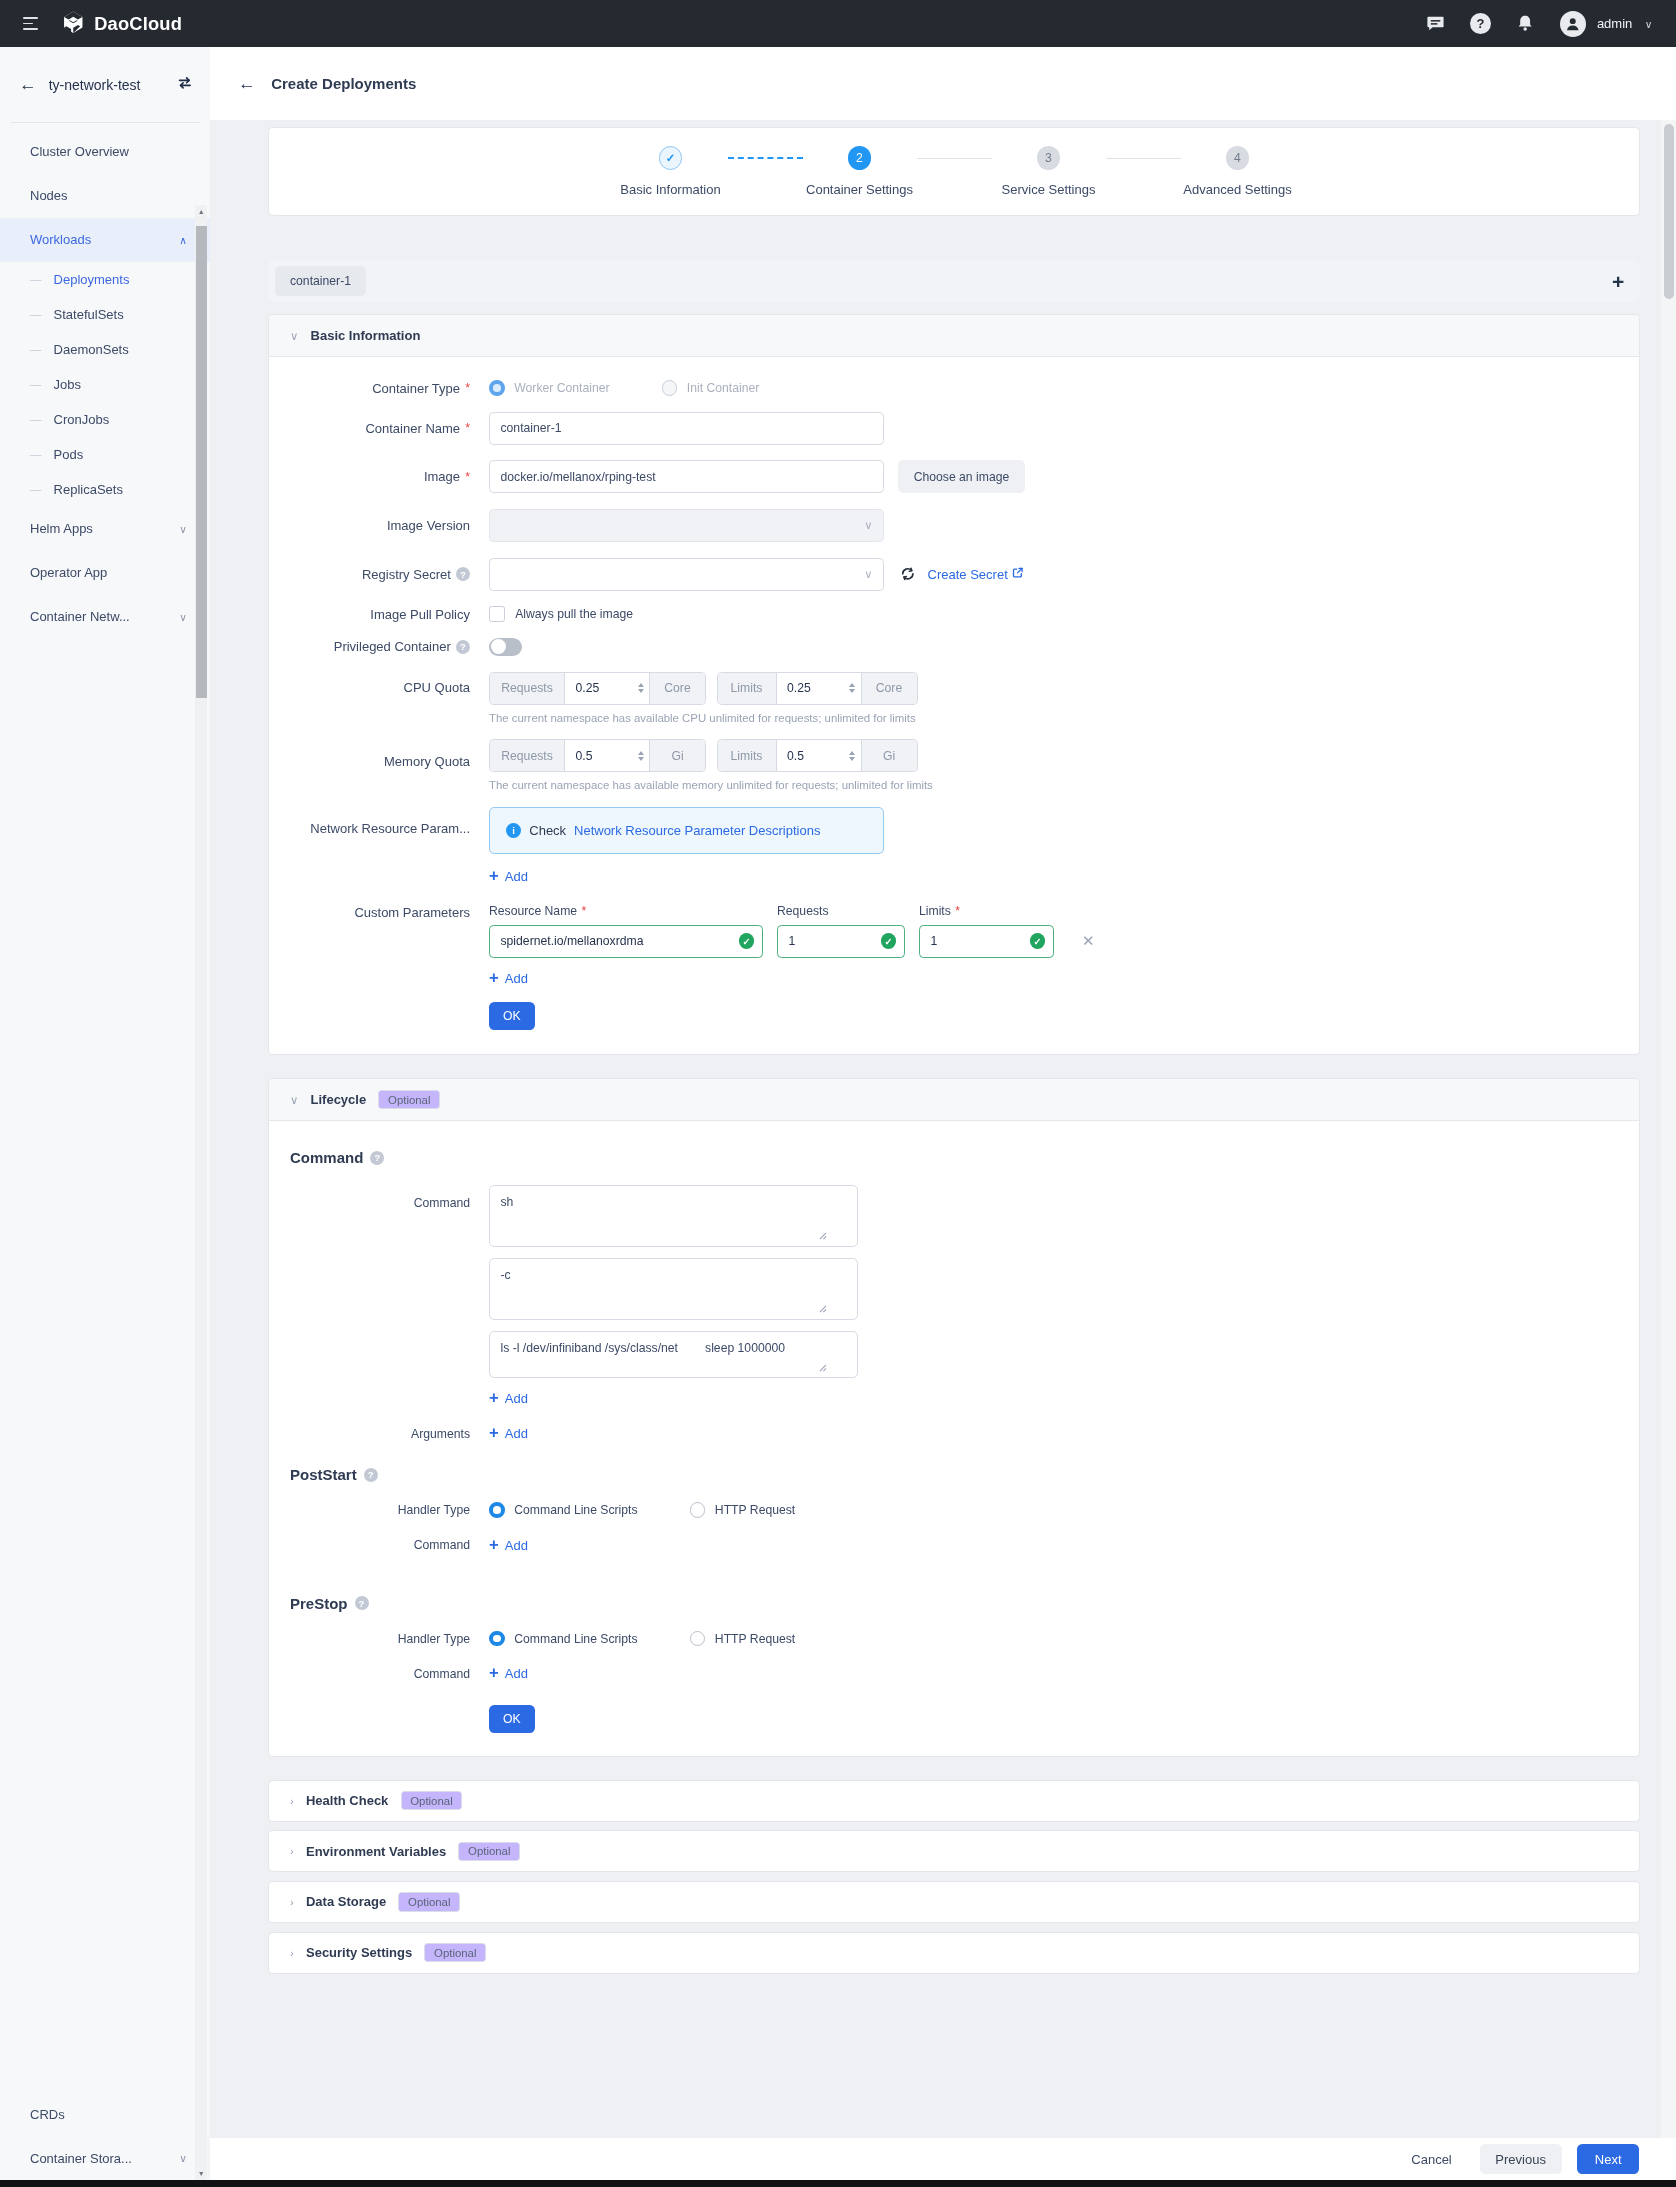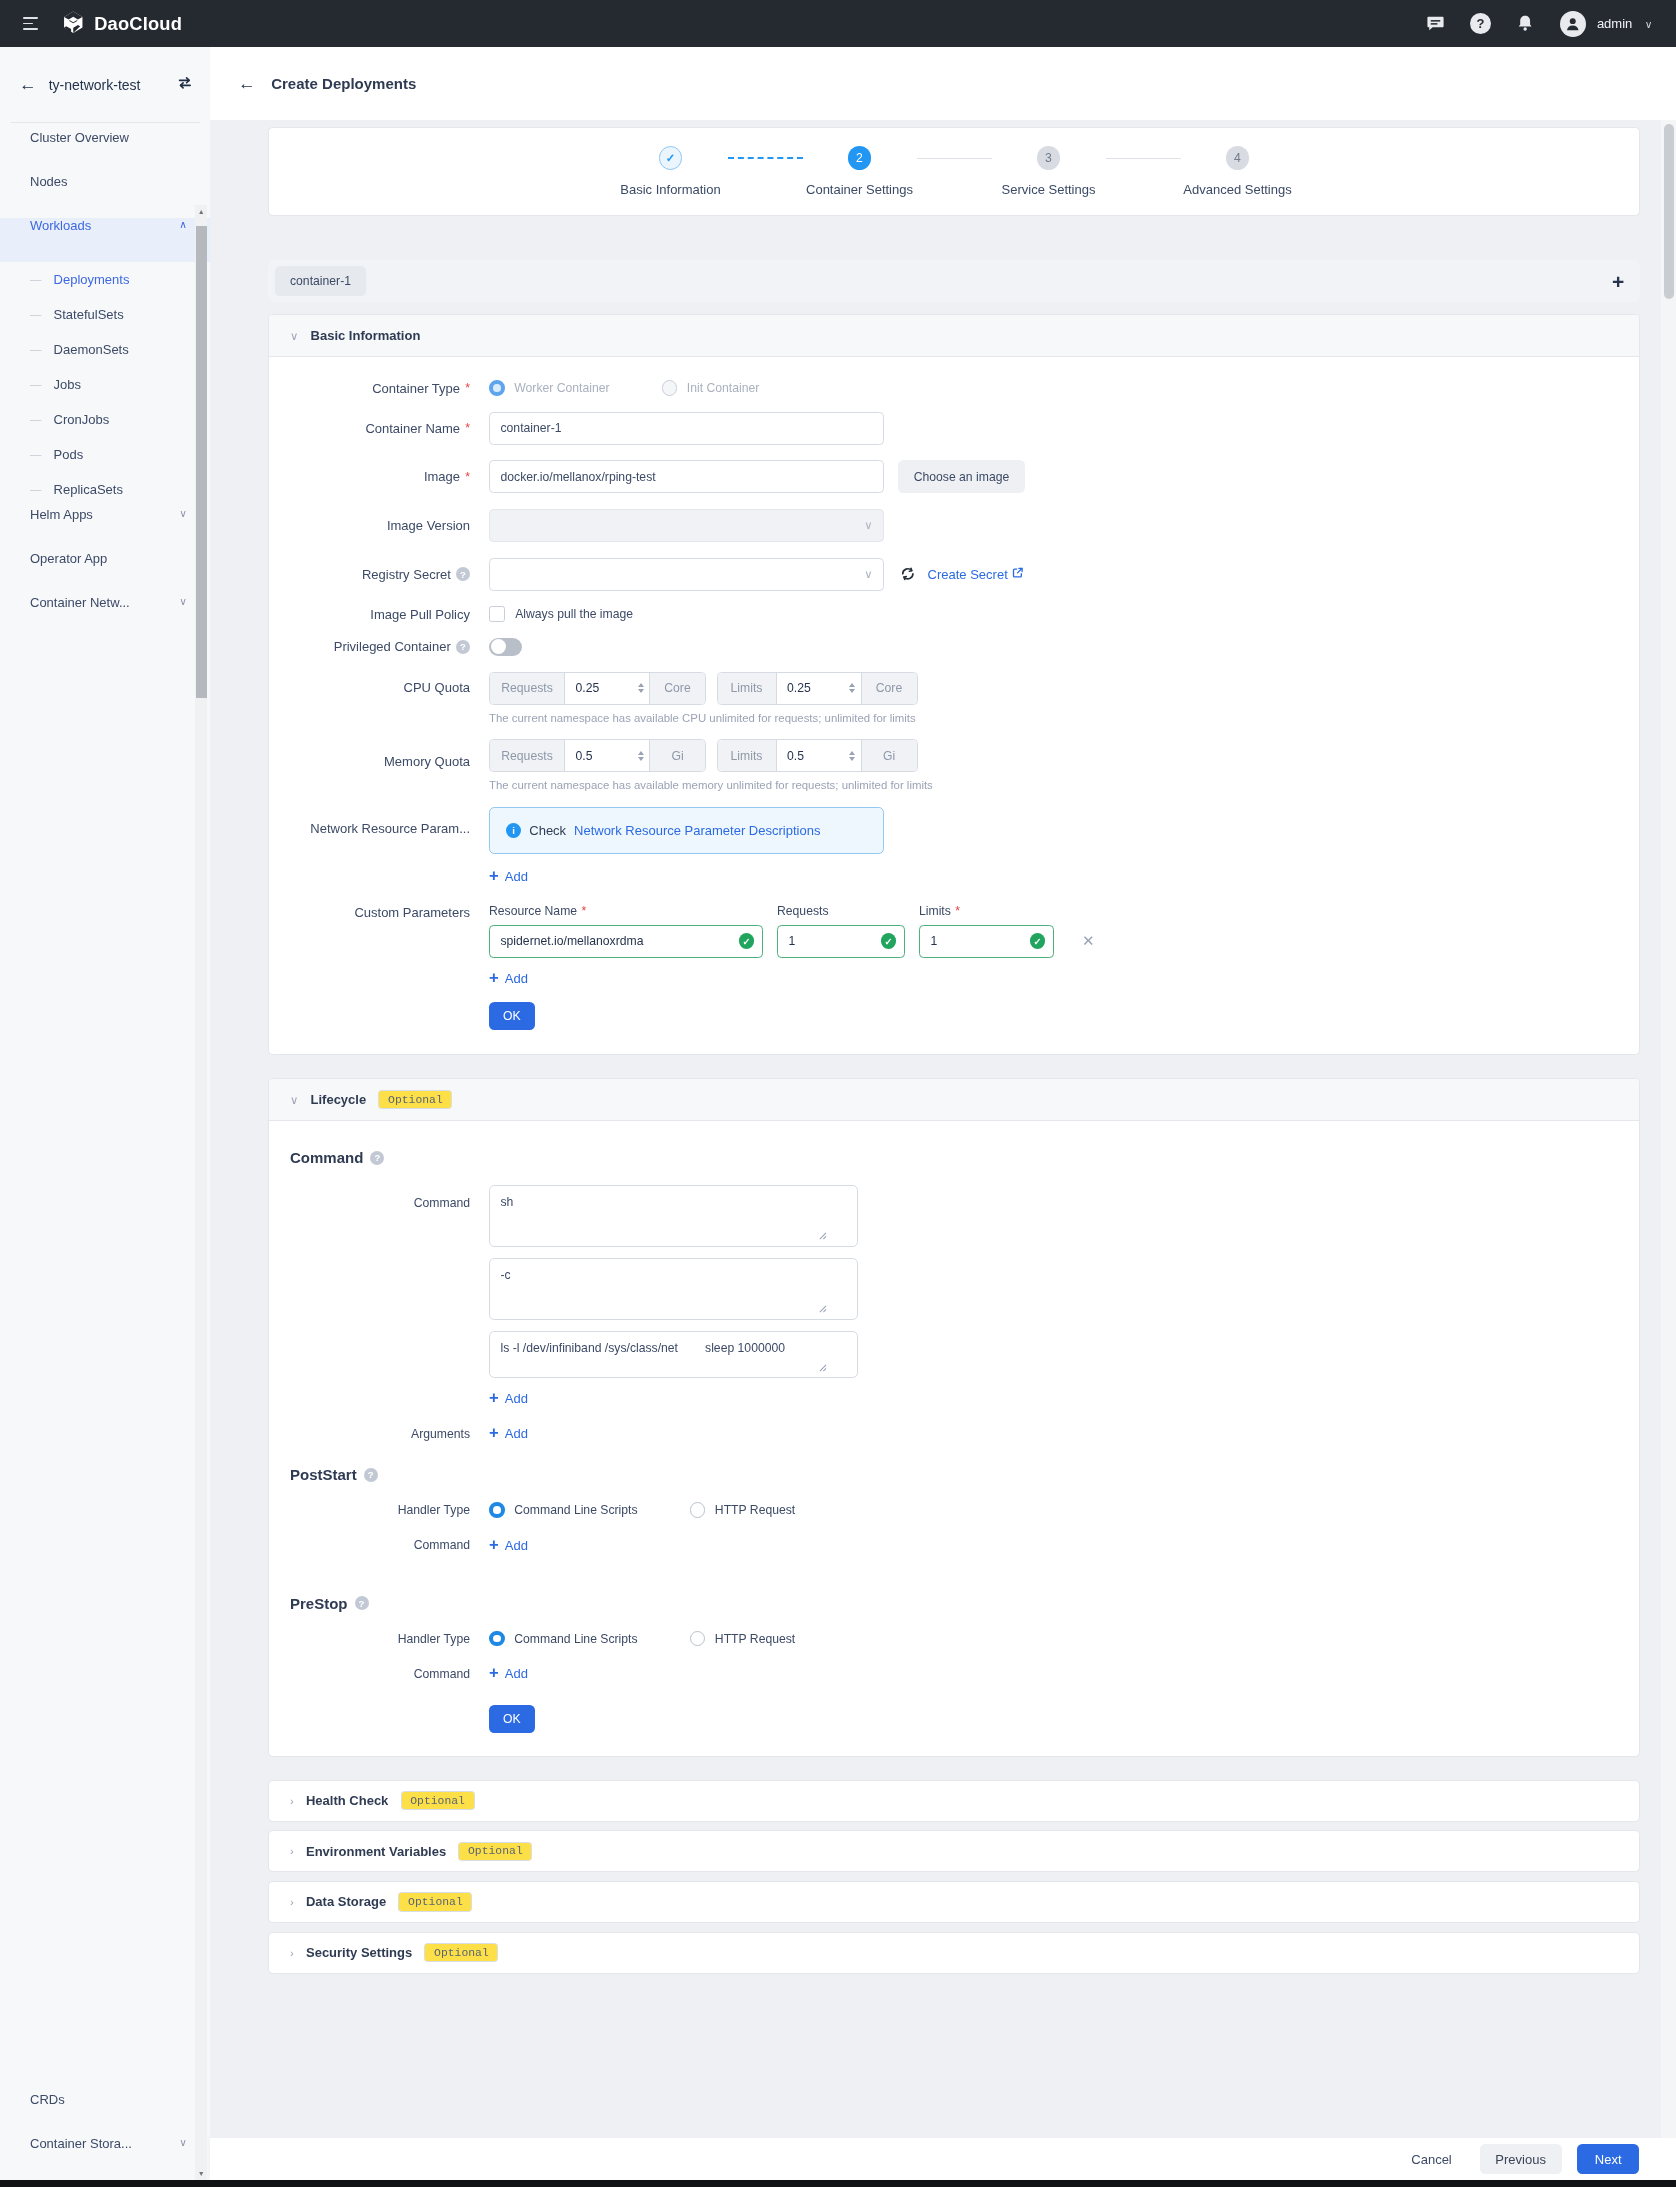--- a/index.html
+++ b/index.html
@@ -23,21 +23,21 @@
   
   .body-row { flex:1; display:flex; min-height:0;}
 
   
   .sidebar { width:210px; background:#f7f8fa; flex:none; display:flex; flex-direction:column; position:relative;}
   .sb-head { height:75px; display:flex; align-items:center; padding:0 17.5px 0 19px; gap:12.2px; flex:none;}
   .sb-back { font-size:17.5px; color:#1f2d45; font-weight:bold; cursor:pointer;}
   .sb-cluster { font-size:14px; color:#26334d; flex:1; white-space:nowrap;}
   .sb-divider { height:0.9px; background:#e3e6ea; margin:0 10.5px; flex:none;}
   .sb-nav { flex:1; display:flex; flex-direction:column; padding-top:7px; position:relative; min-height:0;}
-  .sb-item { height:44px; display:flex; padding:0 23px 0 30px; font-size:13px; color:#3c4a66; cursor:pointer; flex:none;}
+  .sb-item { height:44px; display:flex; align-items:center; padding:0 23px 0 30px; font-size:13px; color:#3c4a66; cursor:pointer; flex:none;}
   .sb-item .caret { margin-left:auto; color:#8d96a8; font-size:10.5px;}
   .sb-item.active { background:#e8effa; color:#3d68e0;}
   .sb-item.active .caret{ color:#3d68e0;}
   .sb-sub { height:35px; display:flex; align-items:center; padding-left:30px; font-size:13px; color:#3c4a66; cursor:pointer; flex:none; gap:12.2px;}
   .sb-sub .dash { color:#c3c9d4; font-size:11.4px;}
   .sb-sub.active { color:#3d68e0;}
   .sb-spacer { flex:1;}
   .sb-scroll { position:absolute; right:2.6px; top:82px; bottom:0; width:12.2px; background:#f0f1f3; display:flex; flex-direction:column; align-items:center;}
   .sb-scroll .arrow { font-size:7px; color:#6f7680; height:14px; display:flex; align-items:center; flex:none;}
   .sb-thumb { width:10.5px; height:472px; background:#b5b8bd; margin-top:7px; flex:none;}
@@ -69,21 +69,21 @@
   
   .tabbar { height:42px; background:#f1f3f6; border-radius:7px; display:flex; align-items:center; padding:0 15.7px 0 7px; margin-bottom:12.2px;}
   .tab-chip { background:#e6e9ee; border-radius:5.2px; padding:7.9px 15px; font-size:12.2px; color:#3c4a66; cursor:pointer;}
   .tab-add { margin-left:auto; font-size:21px; font-weight:bold; color:#26334d; cursor:pointer; line-height:1;}
 
   
   .sec-card { margin-bottom:23px; overflow:hidden;}
   .sec-head { height:42px; display:flex; align-items:center; gap:12.2px; padding:0 21px; background:#f7f8fa; border-bottom:0.9px solid #e4e7ec; cursor:pointer;}
   .sec-caret { color:#9aa3b5; font-size:11.4px;}
   .sec-title { font-size:13px; font-weight:bold; color:#2f3b52;}
-  .badge { background:#fde047; border:0.9px solid #d9dee6; border-radius:3.5px; padding:2.6px 8.7px; font-size:11.4px; color:#5a6576;font-family:Liberation Mono, monospace;}
+  .badge { background:#c4b5fd; border:0.9px solid #d9dee6; border-radius:3.5px; padding:2.6px 8.7px; font-size:11.4px; color:#5a6576;}
   .sec-body { padding:23px 21px 19px;}
   .collapsed-card { height:42px; margin-bottom:8.7px; display:flex; align-items:center; gap:12.2px; padding:0 21px; cursor:pointer;}
 
   
   .frow { display:flex; align-items:center; margin-bottom:15.7px;}
   .frow.top { align-items:flex-start;}
   .lbl { width:180px; flex:none; display:flex; align-items:center; justify-content:flex-end; gap:5.2px; font-size:13px; color:#3c4a66; text-align:right; margin-right:19px;}
   .req { color:#e54545; font-size:12.2px;}
   .help-q { width:14px; height:14px; border-radius:50%; background:#c3c9d4; color:#fff; font-size:9.6px; font-weight:bold; display:flex; align-items:center; justify-content:center; flex:none;}
   .t-input { height:33px; border:0.9px solid #d6dbe3; border-radius:4.4px; padding:0 10.5px; font-size:12.2px; color:#3c4a66; font-family:"Liberation Sans",sans-serif; background:#fff; outline:none;}

